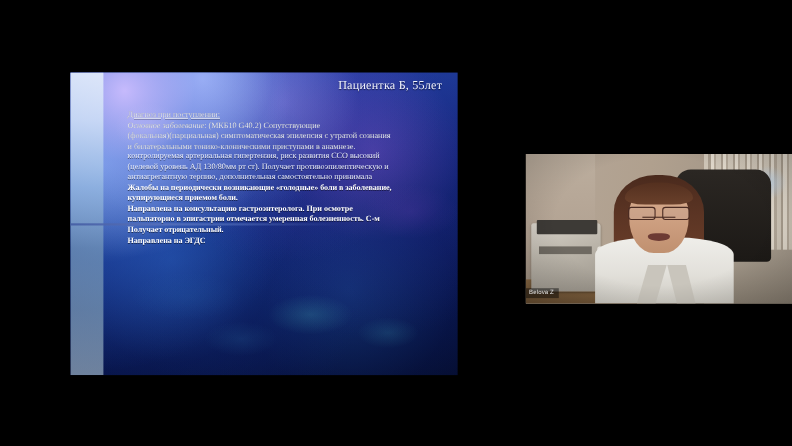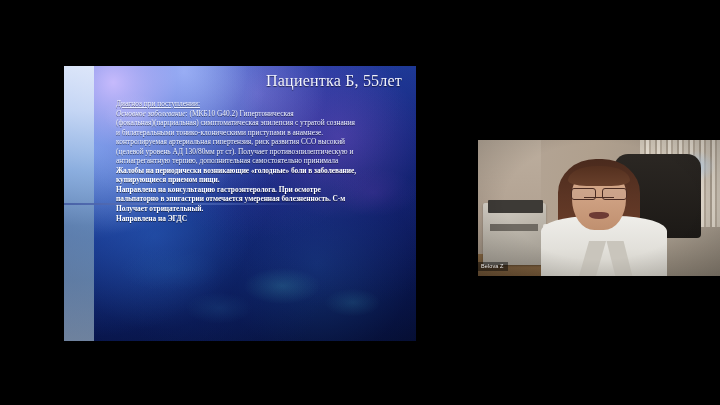--- a/index.html
+++ b/index.html
@@ -87,21 +87,21 @@
     position: absolute;
     inset: 0;
     padding: 0;
   }
 
   .slide-title {
     position: absolute;
     right: 14px;
     top: 6px;
     font-family: "Liberation Serif", serif;
-    font-size: 16px;
+    font-size: 11px;
     color: #f2f4ff;
     letter-spacing: 0.2px;
     white-space: nowrap;
     text-shadow: 0 1px 1px rgba(0,0,0,0.55);
   }
 
   .body-block {
     position: absolute;
     left: 52px;
     top: 33px;
@@ -362,21 +362,21 @@
 
       <div class="slide-title">Пациентка Б, 55лет</div>
 
       <div class="body-block">
 
         <p>
           <span class="ul">Диагноз при поступлении:</span>
         </p>
 
         <p>
-          <span class="ul-it">Основное заболевание</span><span>: (МКБ10 G40.2) Гипертоническая</span>
+          <span class="ul-it">Основное заболевание</span><span>: (МКБ10 G40.2) Сопутствующие</span>
         </p>
 
         <p>
           <span>(фокальная)(парциальная) симптоматическая эпилепсия с утратой сознания</span>
         </p>
 
         <p>
           <span>и билатеральными тонико-клоническими приступами в анамнезе.</span>
         </p>
 
@@ -393,21 +393,21 @@
           <span>антиагрегантную терпию, дополнительная самостоятельно принимала</span>
         </p>
 
 
 
         <p class="bold-line">
           <span>Жалобы на периодически возникающие «голодные» боли в заболевание,</span>
         </p>
 
         <p class="bold-line">
-          <span>купирующиеся приемом пищи.</span>
+          <span>купирующиеся приемом боли.</span>
         </p>
 
         <p class="bold-line">
           <span>Направлена на консультацию гастроэнтеролога. При осмотре</span>
         </p>
 
         <p class="bold-line">
           <span>пальпаторно в эпигастрии отмечается умеренная болезненность. С-м</span>
         </p>
 

